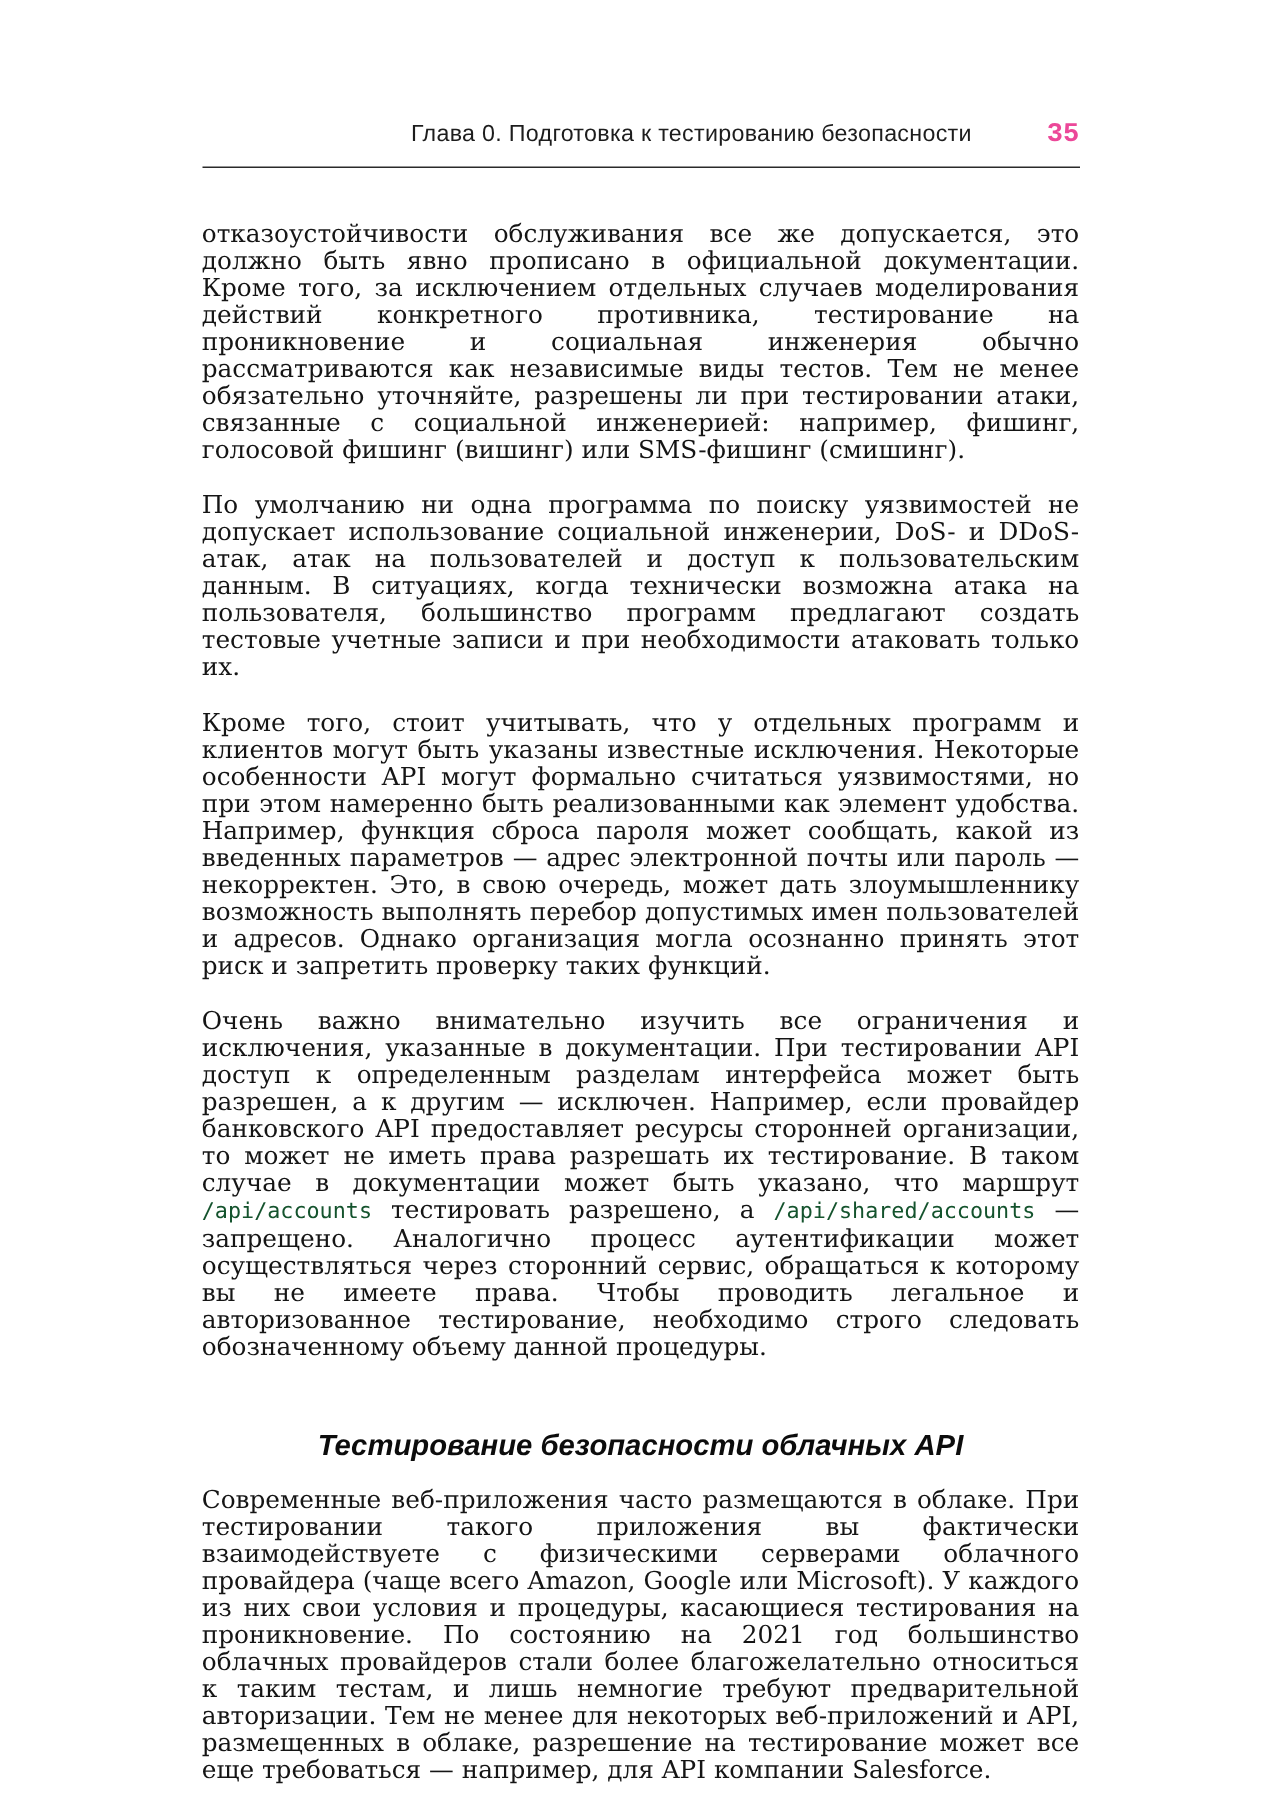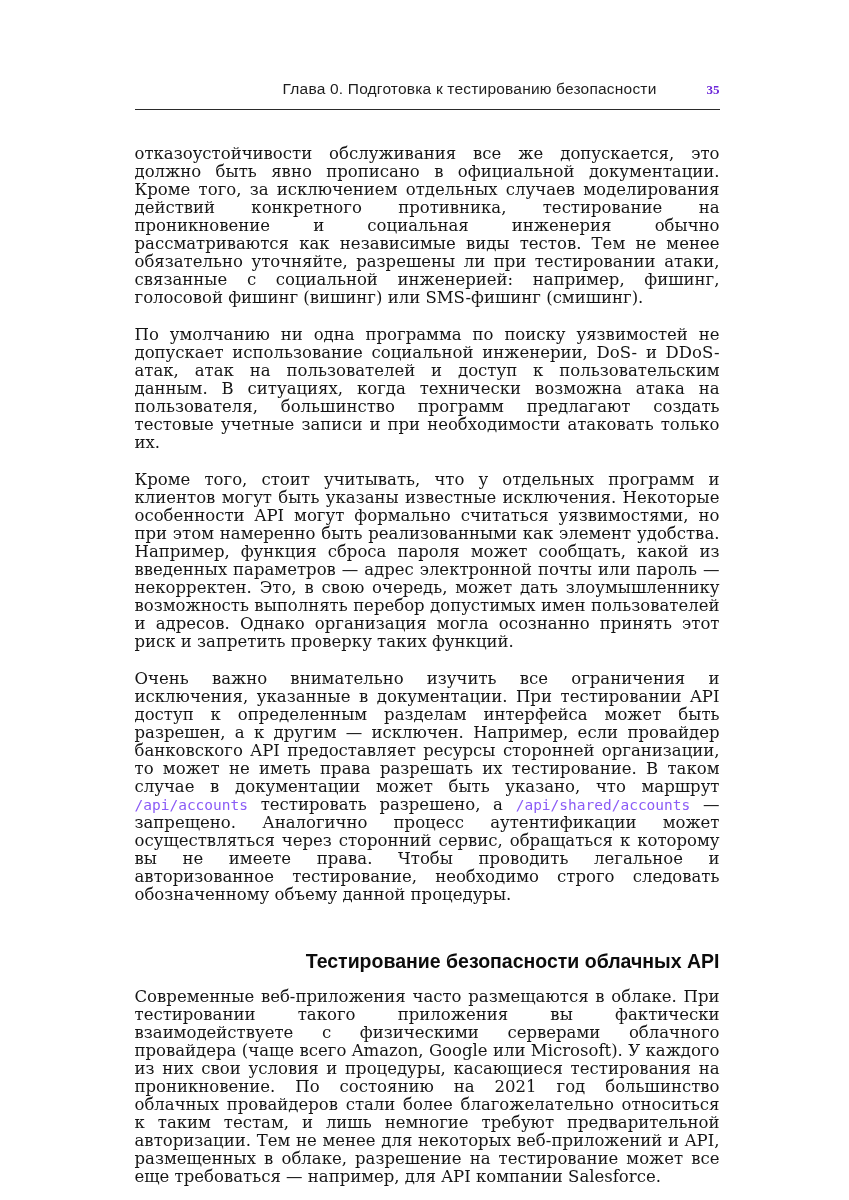--- a/index.html
+++ b/index.html
@@ -27,47 +27,48 @@
     padding-bottom: 11px;
     border-bottom: 1px solid #2a2a2a;
   }
   .chapter-title {
     font-family: "Liberation Sans", sans-serif;
     font-size: 15.5px;
     letter-spacing: 0.2px;
     color: #1d1d1d;
   }
   .page-number {
-    font-family: Liberation Serif, serif;
-    font-size: 13px;
+    font-family: Liberation Mono, monospace;
+    font-size: 18px;
     font-weight: bold;
-    color: #6d28d9;
+    color: #ec4899;
   }
   .body-text {
     margin-top: 35px;
   }
   .body-text p {
     margin: 0 0 19px 0;
     font-size: 16.5px;
     line-height: 18px;
     text-align: justify;
     color: #151515;
   }
   .inline-code {
     font-family: "DejaVu Sans Mono", "Liberation Mono", monospace;
     font-size: 14.5px;
-    color: #8b5cf6;
+    color: #14532d;
   }
   .section-heading {
     margin: 46px 0 15px 0;
     font-family: "Liberation Sans", sans-serif;
+    font-style: italic;
     font-weight: bold;
     font-size: 19.5px;
     color: #0c0c0c;
-    text-align: right;
+    text-align: center;
   }
 </style>
 </head>
 <body>
 
 <div class="page">
 
   <header class="page-header">
     <span class="chapter-title">Глава 0. Подготовка к тестированию безопасности</span>
     <span class="page-number">35</span>

